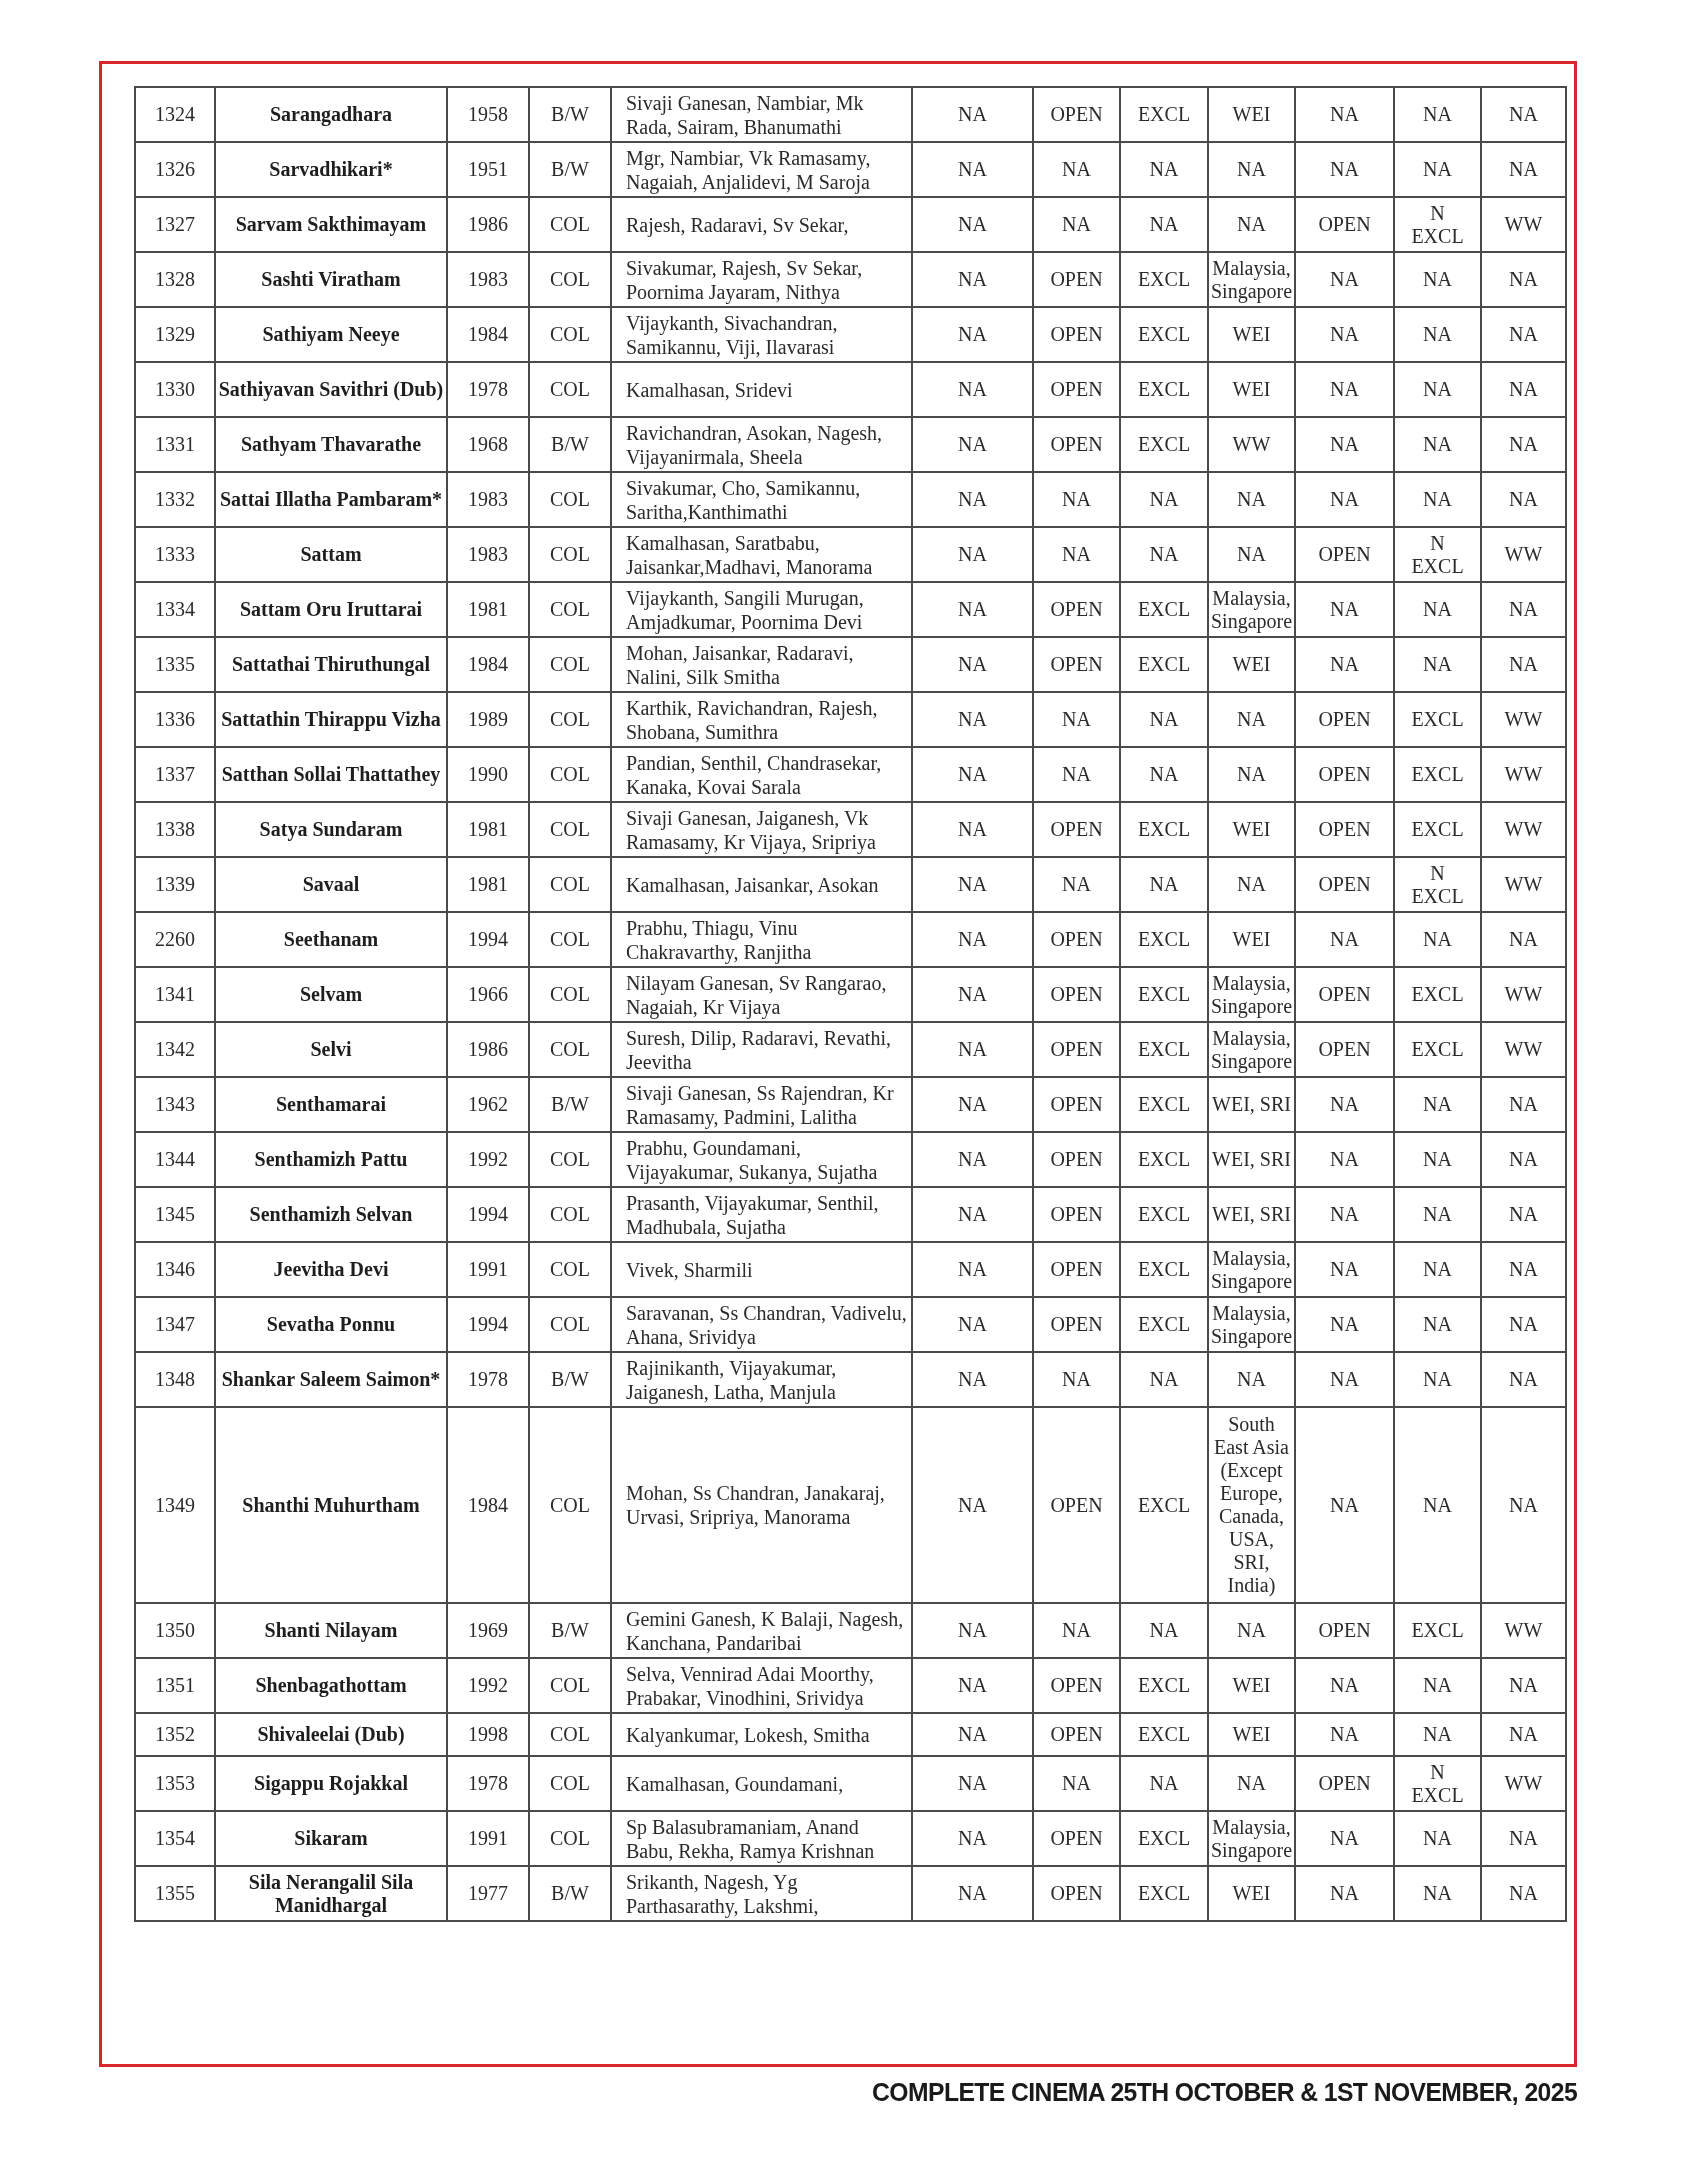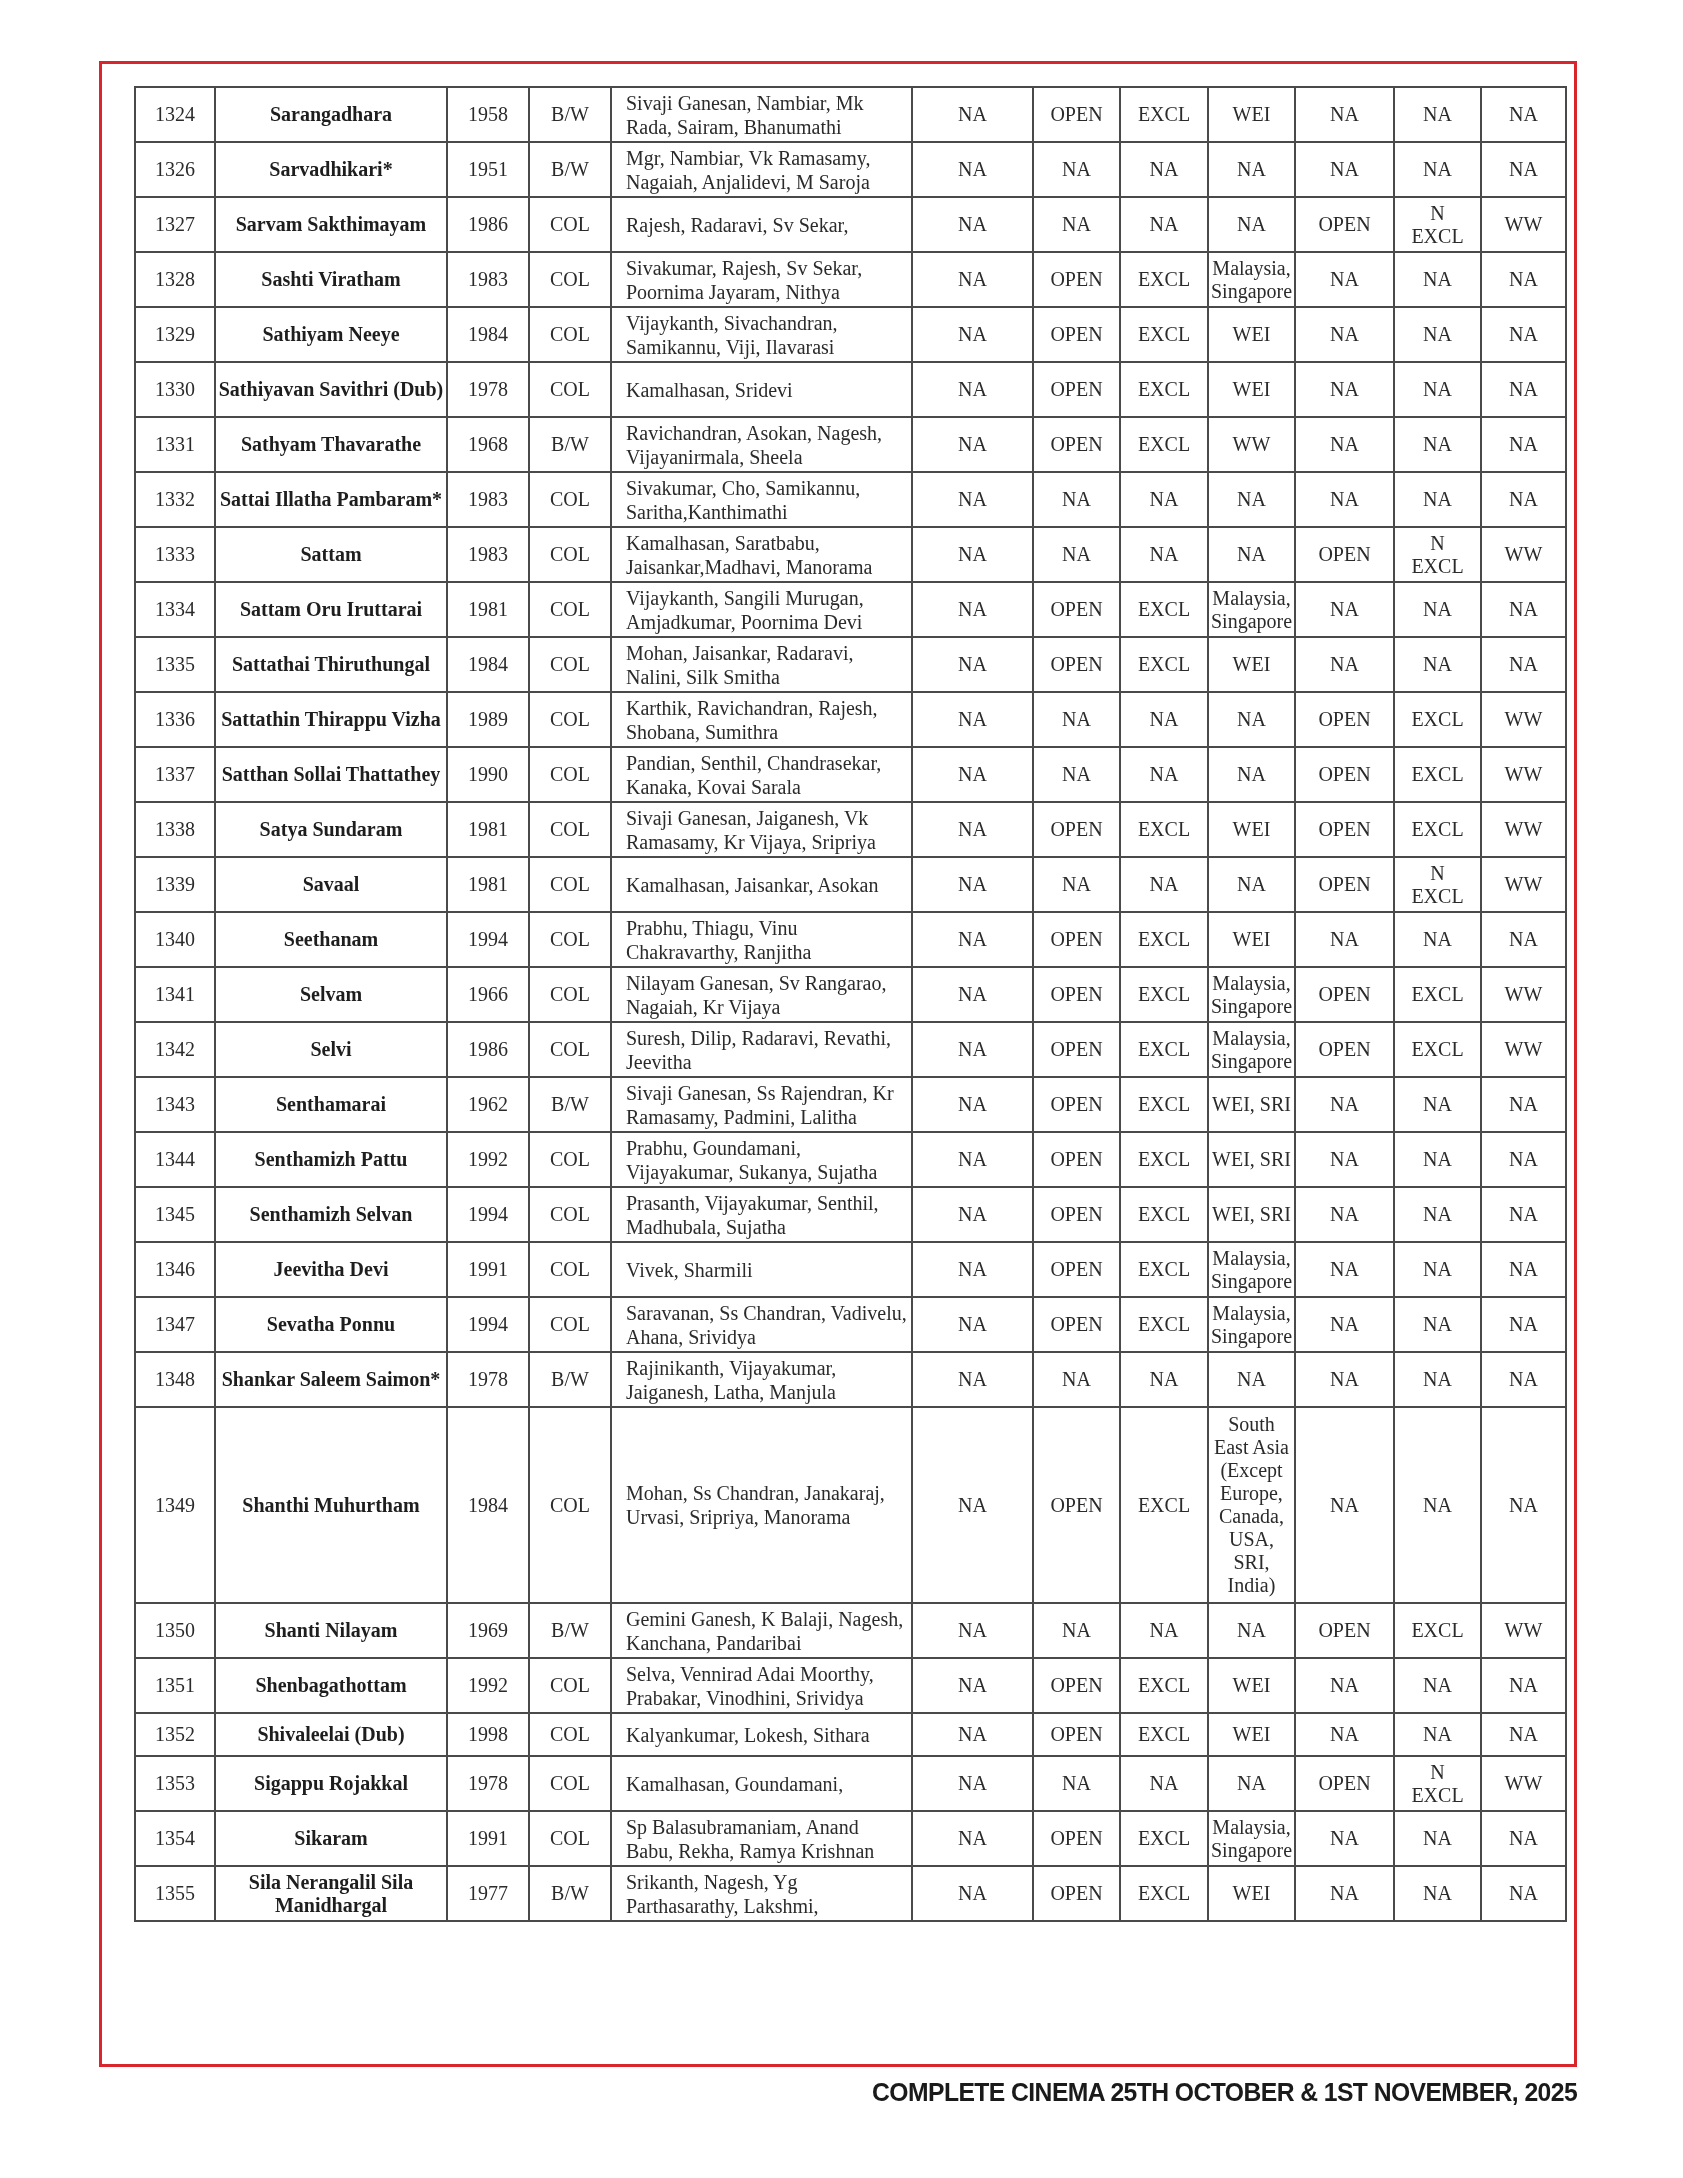--- a/index.html
+++ b/index.html
@@ -299,21 +299,21 @@
         <td class="cast">Kamalhasan, Jaisankar, Asokan</td>
         <td>NA</td>
         <td>NA</td>
         <td>NA</td>
         <td class="territory">NA</td>
         <td>OPEN</td>
         <td>N<br>EXCL</td>
         <td>WW</td>
       </tr>
       <tr>
-        <td>1340</td>
+        <td>2260</td>
         <td class="title">Seethanam</td>
         <td>1994</td>
         <td>COL</td>
         <td class="cast">Prabhu, Thiagu, Vinu Chakravarthy, Ranjitha</td>
         <td>NA</td>
         <td>OPEN</td>
         <td>EXCL</td>
         <td class="territory">WEI</td>
         <td>NA</td>
         <td>NA</td>
@@ -471,21 +471,21 @@
         <td class="territory">WEI</td>
         <td>NA</td>
         <td>NA</td>
         <td>NA</td>
       </tr>
       <tr class="short">
         <td>1352</td>
         <td class="title">Shivaleelai (Dub)</td>
         <td>1998</td>
         <td>COL</td>
-        <td class="cast">Kalyankumar, Lokesh, Sithara</td>
+        <td class="cast">Kalyankumar, Lokesh, Smitha</td>
         <td>NA</td>
         <td>OPEN</td>
         <td>EXCL</td>
         <td class="territory">WEI</td>
         <td>NA</td>
         <td>NA</td>
         <td>NA</td>
       </tr>
       <tr>
         <td>1353</td>

